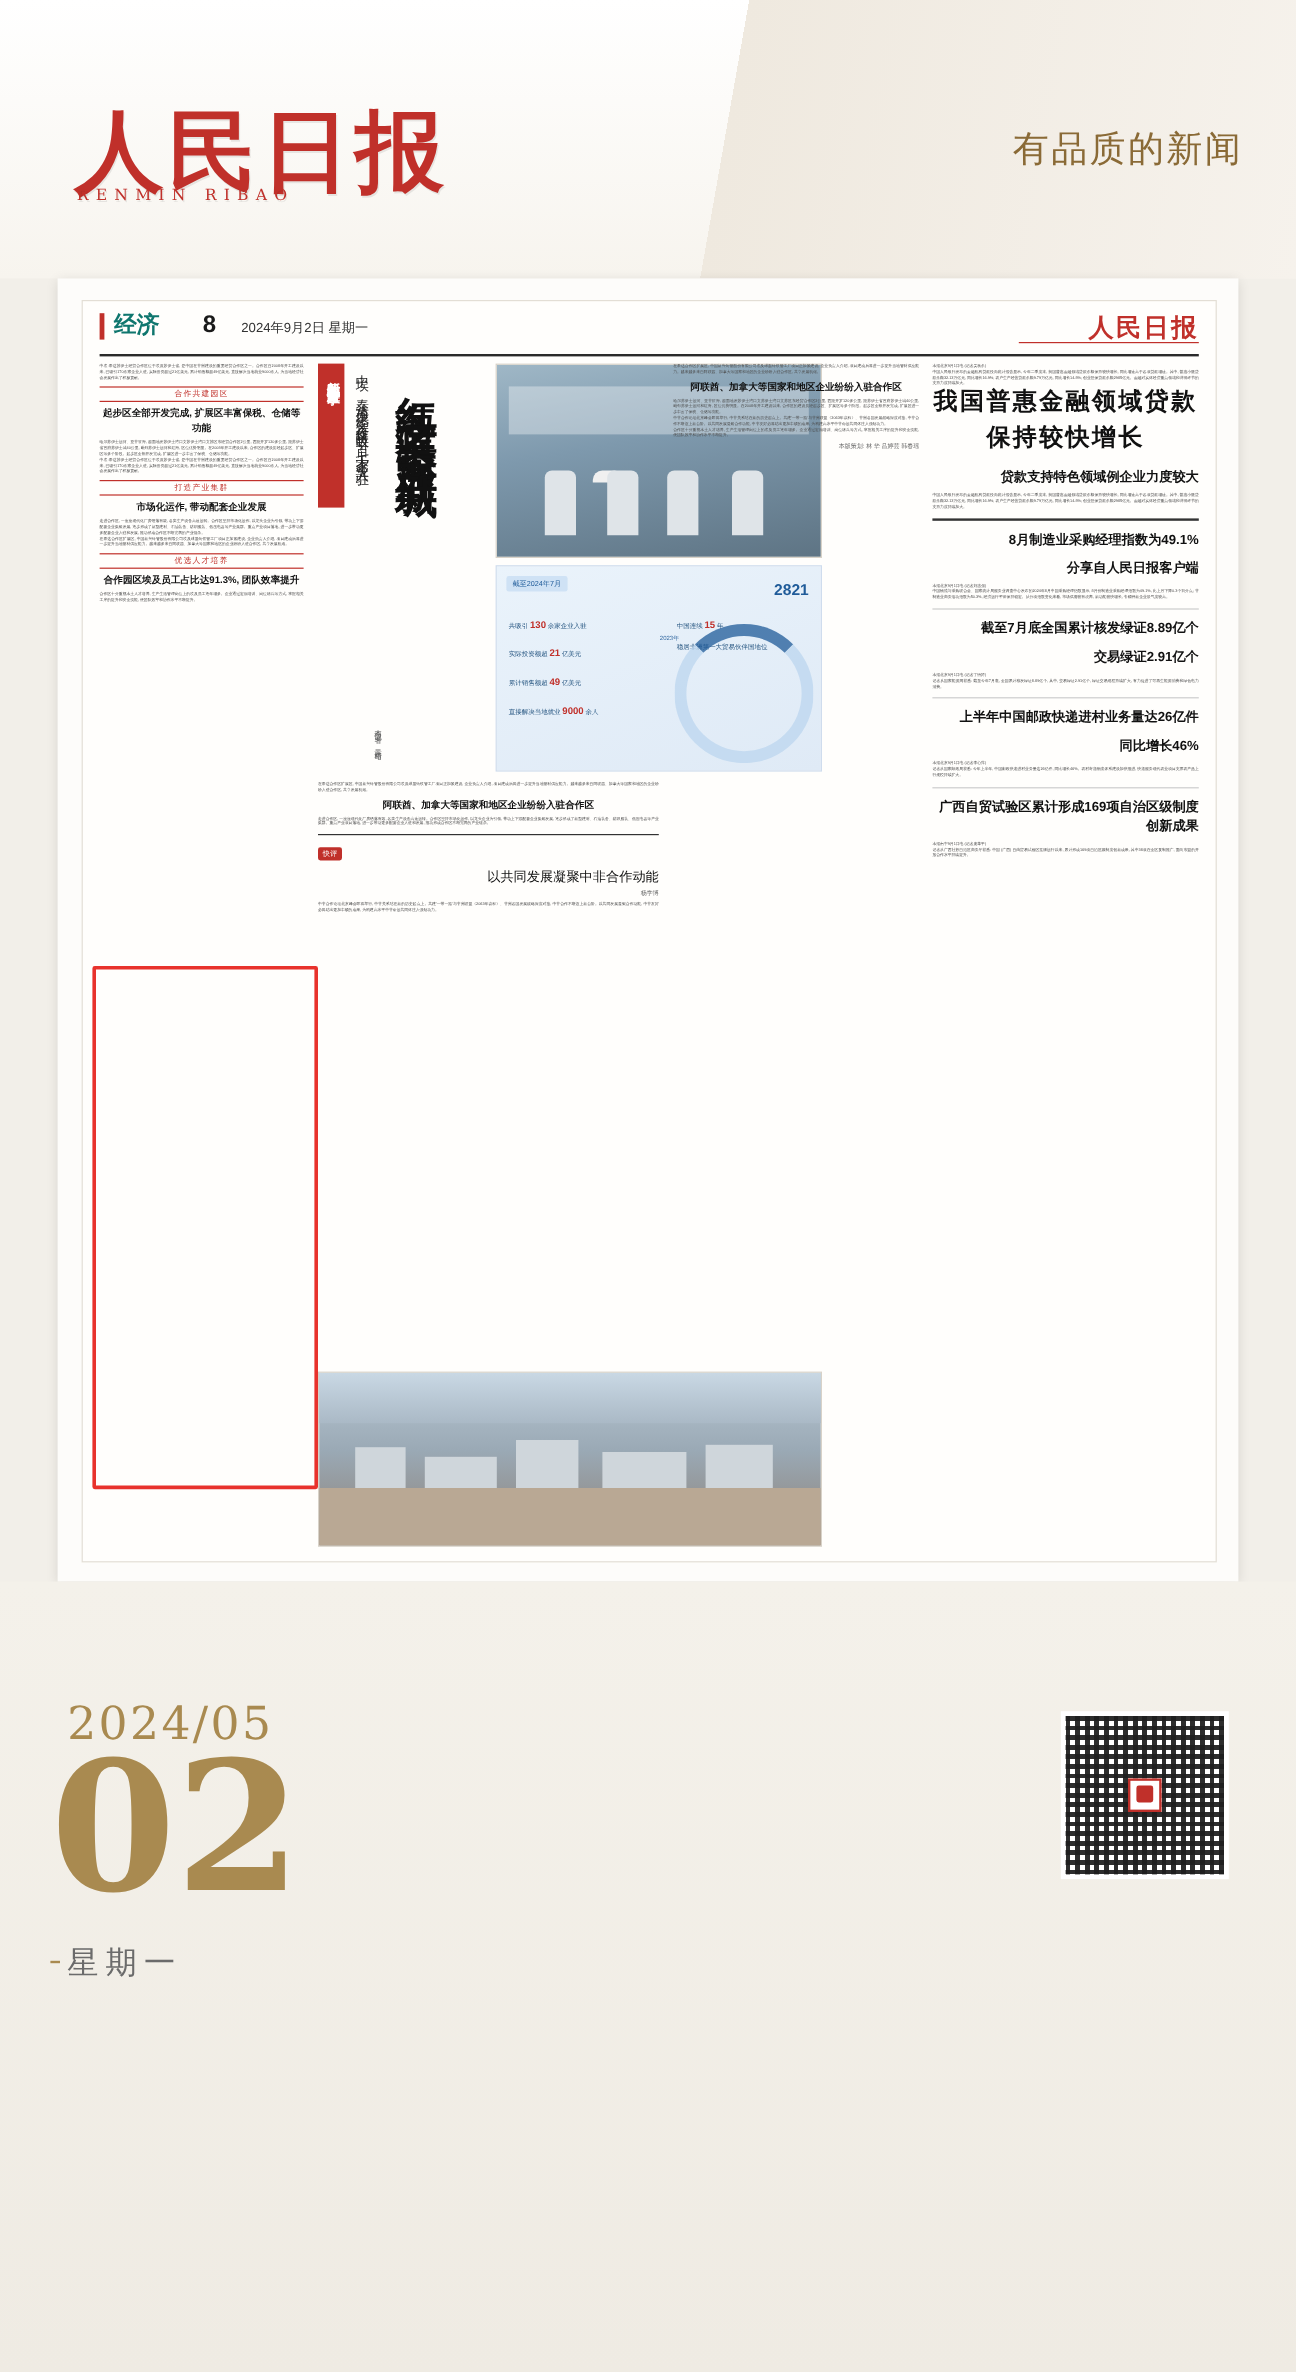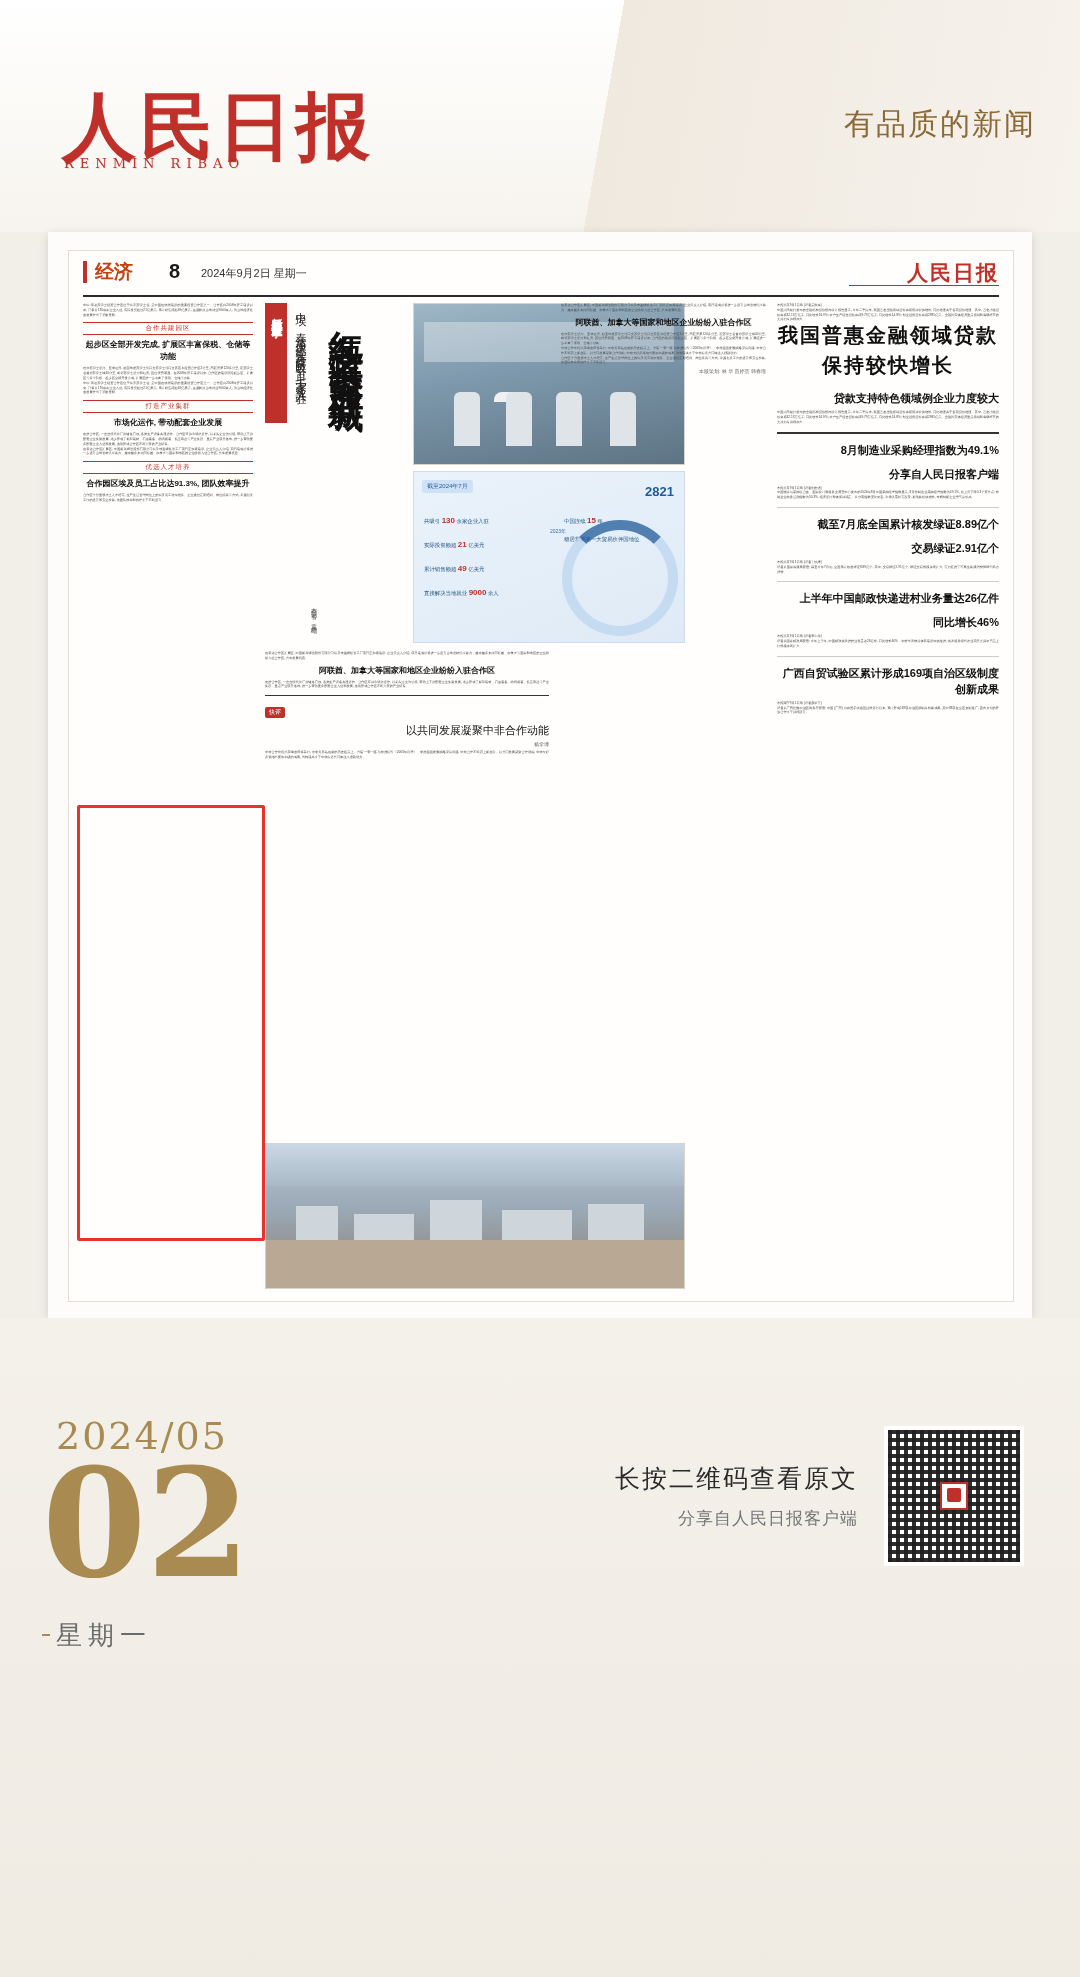--- a/index.html
+++ b/index.html
@@ -45,21 +45,21 @@
     position:absolute;left:20px;top:18px;width:944px;height:1050px;
     background:#fffefc;
     border:1px solid #e3ded5;
     overflow:hidden;
   }
   .pg-head{
     position:absolute;left:14px;top:10px;width:916px;height:34px;
     border-bottom:2px solid #2a2a2a;
   }
   .pg-head .sec{
-    position:absolute;left:0;top:0;font-size:19px;font-weight:700;color:#c2410c;
+    position:absolute;left:0;top:0;font-size:19px;font-weight:700;color:#0f766e;
     border-left:4px solid #c0302a;padding-left:8px;line-height:22px;
   }
   .pg-head .num{position:absolute;left:86px;top:-1px;font-size:20px;font-weight:700;color:#1a1a1a;}
   .pg-head .date{position:absolute;left:118px;top:5px;font-size:11px;color:#333;}
   .pg-head .brand{
     position:absolute;right:0;top:-2px;font-family:"DejaVu Serif",serif;
     font-size:21px;font-weight:700;color:#c0302a;letter-spacing:2px;
   }
   .pg-head .brandline{position:absolute;right:0;top:24px;width:150px;height:1px;background:#c0302a;}
 
@@ -344,24 +344,20 @@
     </div>
   </div>
 </div>
 
 <div class="footer">
   <div class="f-year">2024/05</div>
   <div class="f-day">02</div>
   <div class="f-week">星期一</div>
 
   <div class="f-rightwrap">
-    <div style="text-align:right;">
-      <div class="f-main">长按二维码查看原文</div>
-      <div class="f-sub">分享自人民日报客户端</div>
-    </div>
     <div class="qr" style="position:relative;right:auto;top:auto;">
       <div class="cells"></div>
       <div class="mid">
           <i></i>
         </div>
     </div>
   </div>
 </div>
 
 </body></html>

